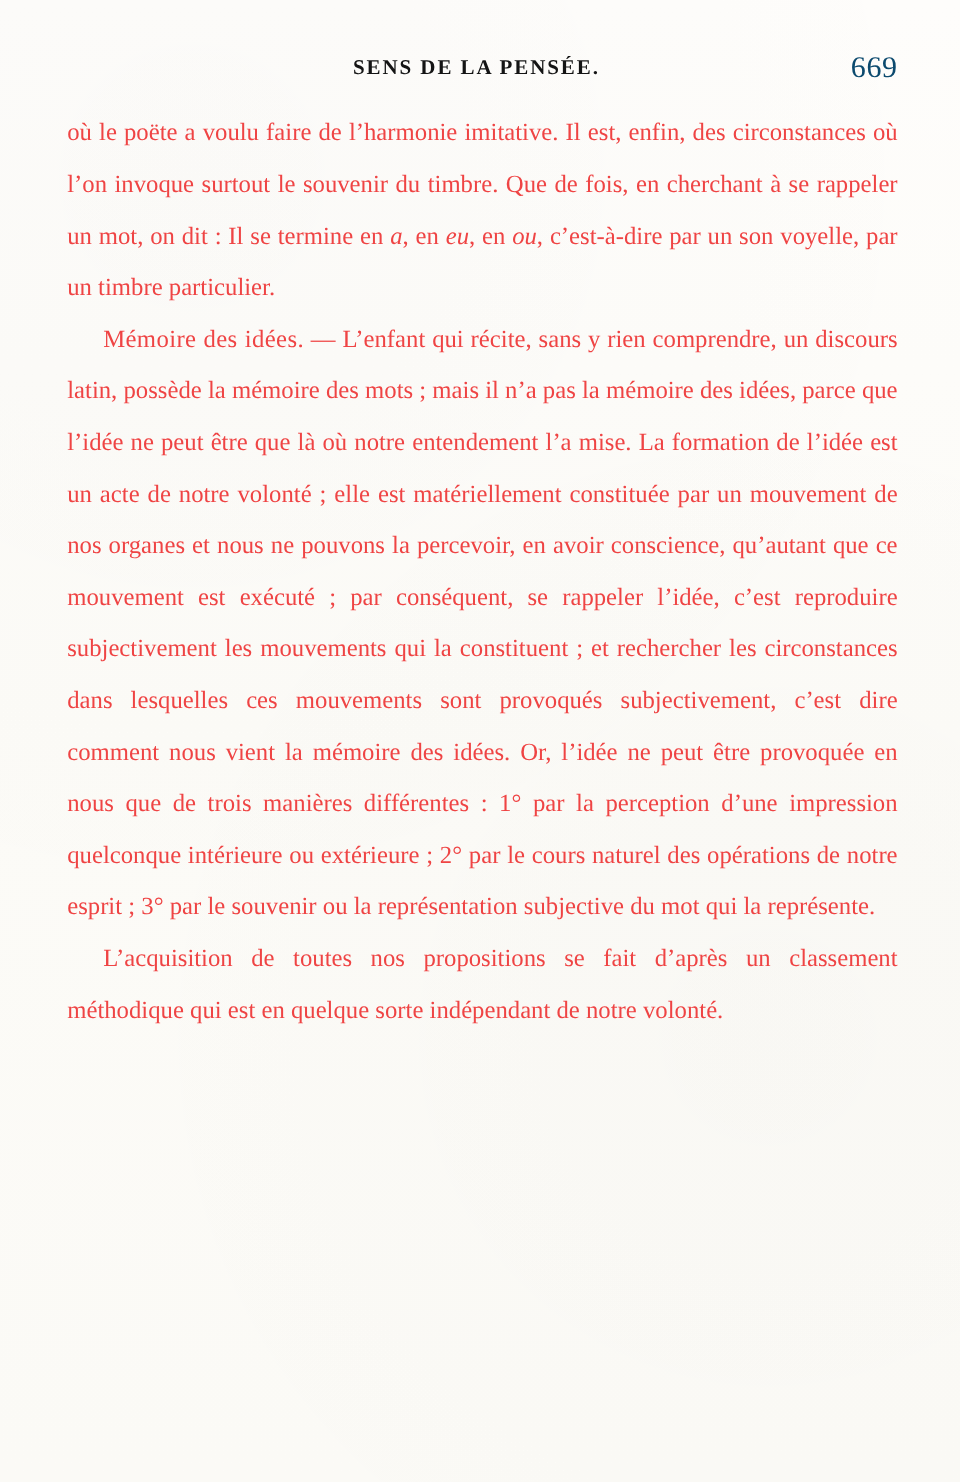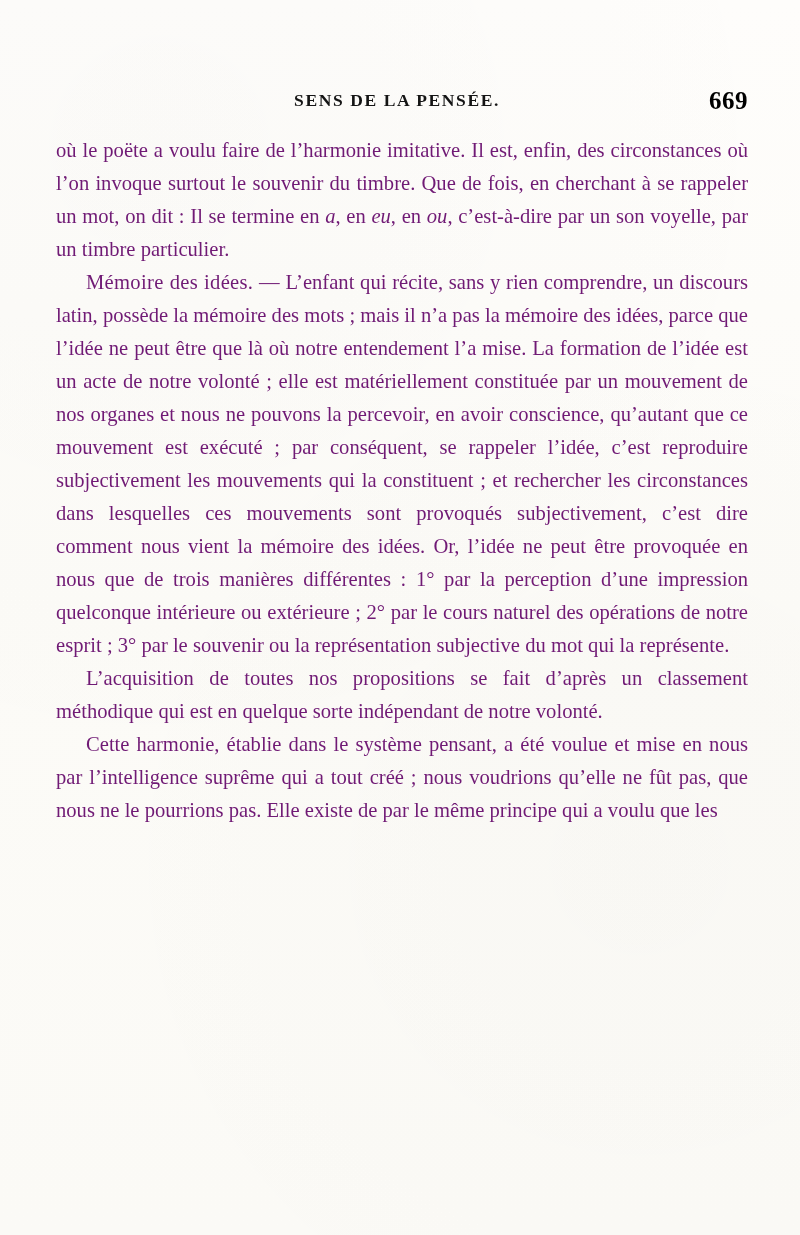--- a/index.html
+++ b/index.html
@@ -29,21 +29,20 @@
     inset: 0;
     background:
       radial-gradient(circle at 20% 12%, rgba(0,0,0,0.012), rgba(0,0,0,0) 55%),
       radial-gradient(circle at 80% 70%, rgba(0,0,0,0.012), rgba(0,0,0,0) 55%),
       linear-gradient(180deg, #fefdfb 0%, #fcfbf7 50%, #fbfaf6 100%);
     pointer-events: none;
   }
   .content {
     position: relative;
     z-index: 2;
-    margin-top: 44px;
   }
   .running-head {
     display: flex;
     align-items: baseline;
     justify-content: center;
     position: relative;
     height: 30px;
     margin-bottom: 14px;
   }
   .head-title {
@@ -53,30 +52,30 @@
     text-transform: uppercase;
     font-weight: 700;
     color: #141414;
     margin-left: -10px;
   }
   .folio {
     position: absolute;
     right: 0;
     top: -3px;
     font-size: 25px;
-    font-weight: 700;
-    color: #000000;
+    font-weight: 400;
+    color: #0c4a6e;
     letter-spacing: 0.5px;
   }
   .body-text {
     font-size: 20.6px;
-    line-height: 33px;
+    line-height: 43px;
     text-align: justify;
     text-justify: inter-word;
-    color: #701a75;
+    color: #ef4444;
     -webkit-font-smoothing: antialiased;
   }
   p.para {
     margin: 0;
     text-indent: 0;
   }
   p.para.indent {
     text-indent: 30px;
   }
   .runin {
@@ -100,17 +99,16 @@
 
     <div class="body-text">
 
       <p class="para"><span>où le poëte a voulu faire de l’harmonie imitative. Il est, enfin, des circonstances où l’on invoque surtout le souvenir du timbre. Que de fois, en cherchant à se rappeler un mot, on dit : Il se termine en </span><i class="it">a</i><span>, en </span><i class="it">eu</i><span>, en </span><i class="it">ou</i><span>, c’est-à-dire par un son voyelle, par un timbre particulier.</span></p>
 
       <p class="para indent"><span class="runin">Mémoire des idées.</span> <span>— L’enfant qui récite, sans y rien comprendre, un discours latin, possède la mémoire des mots ; mais il n’a pas la mémoire des idées, parce que l’idée ne peut être que là où notre entendement l’a mise. La formation de l’idée est un acte de notre volonté ; elle est matériellement constituée par un mouvement de nos organes et nous ne pouvons la percevoir, en avoir conscience, qu’autant que ce mouvement est exécuté ; par conséquent, se rappeler l’idée, c’est reproduire subjectivement les mouvements qui la constituent ; et rechercher les circonstances dans lesquelles ces mouvements sont provoqués subjectivement, c’est dire comment nous vient la mémoire des idées. Or, l’idée ne peut être provoquée en nous que de trois manières différentes : 1° par la perception d’une impression quelconque intérieure ou extérieure ; 2° par le cours naturel des opérations de notre esprit ; 3° par le souvenir ou la représentation subjective du mot qui la représente.</span></p>
 
 
       <p class="para indent">L’acquisition de toutes nos propositions se fait d’après un classement méthodique qui est en quelque sorte indépendant de notre volonté.</p>
 
-      <p class="para indent">Cette harmonie, établie dans le système pensant, a été voulue et mise en nous par l’intelligence suprême qui a tout créé ; nous voudrions qu’elle ne fût pas, que nous ne le pourrions pas. Elle existe de par le même principe qui a voulu que les</p>
 
     </div>
   </div>
 </div>
 
 </body></html>

